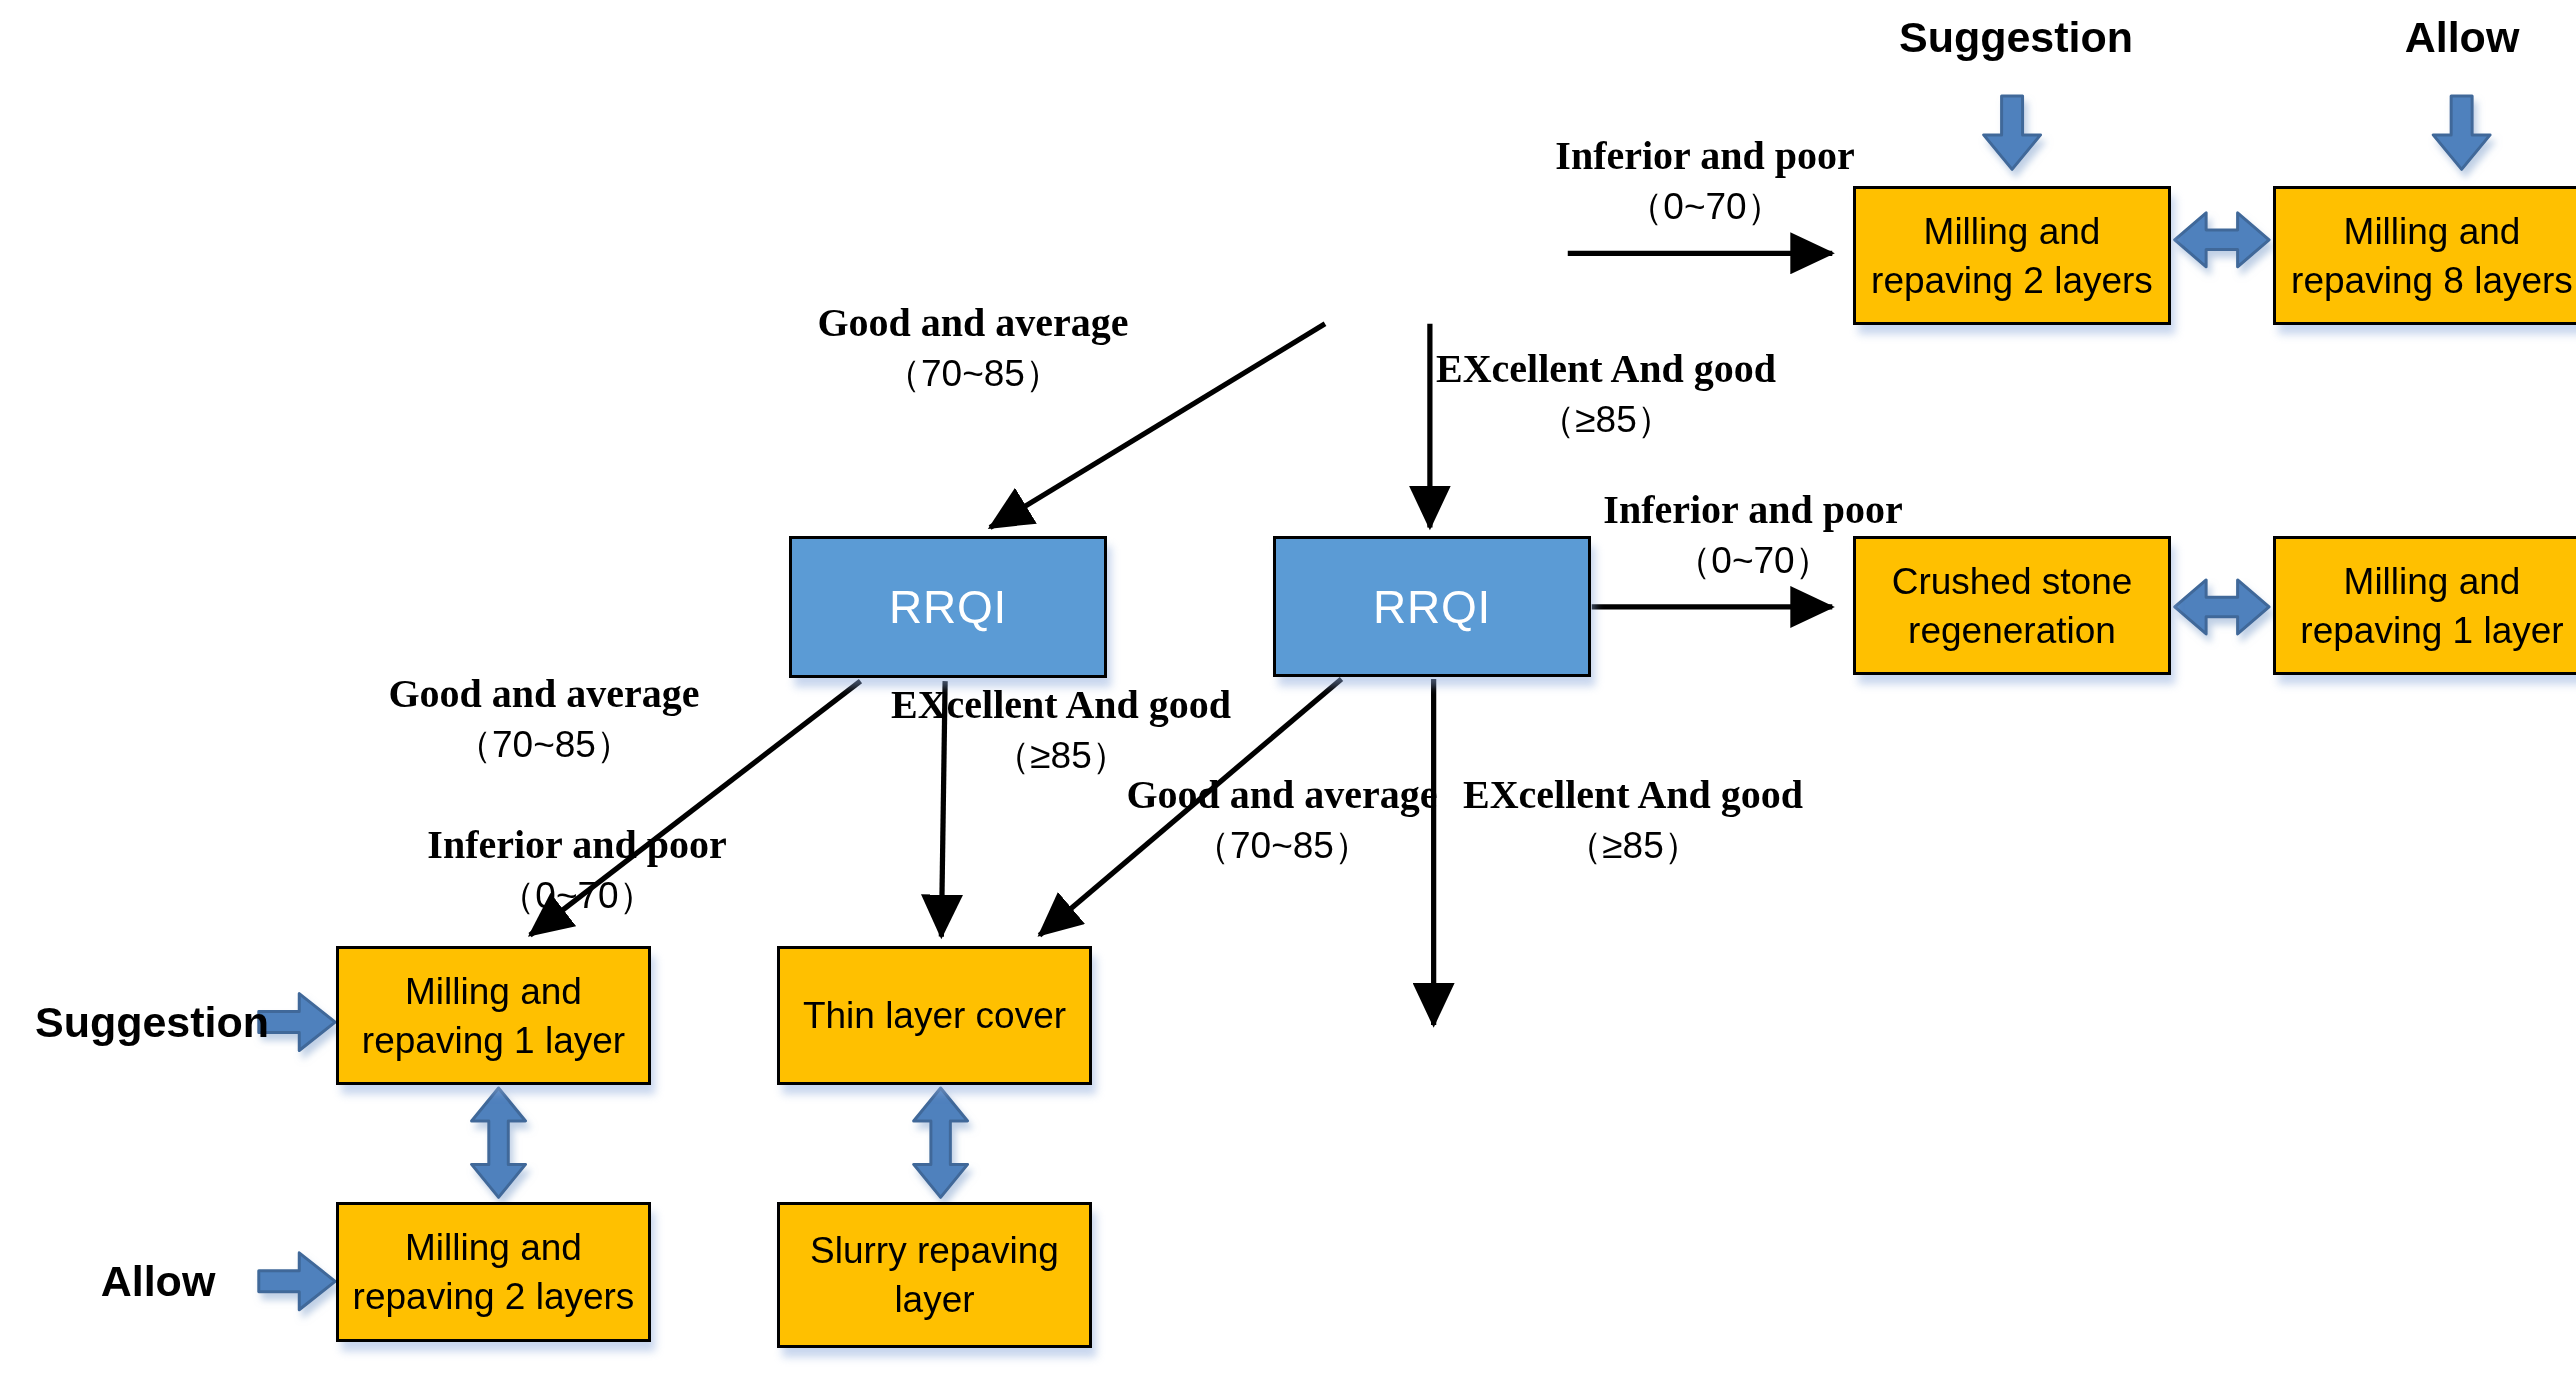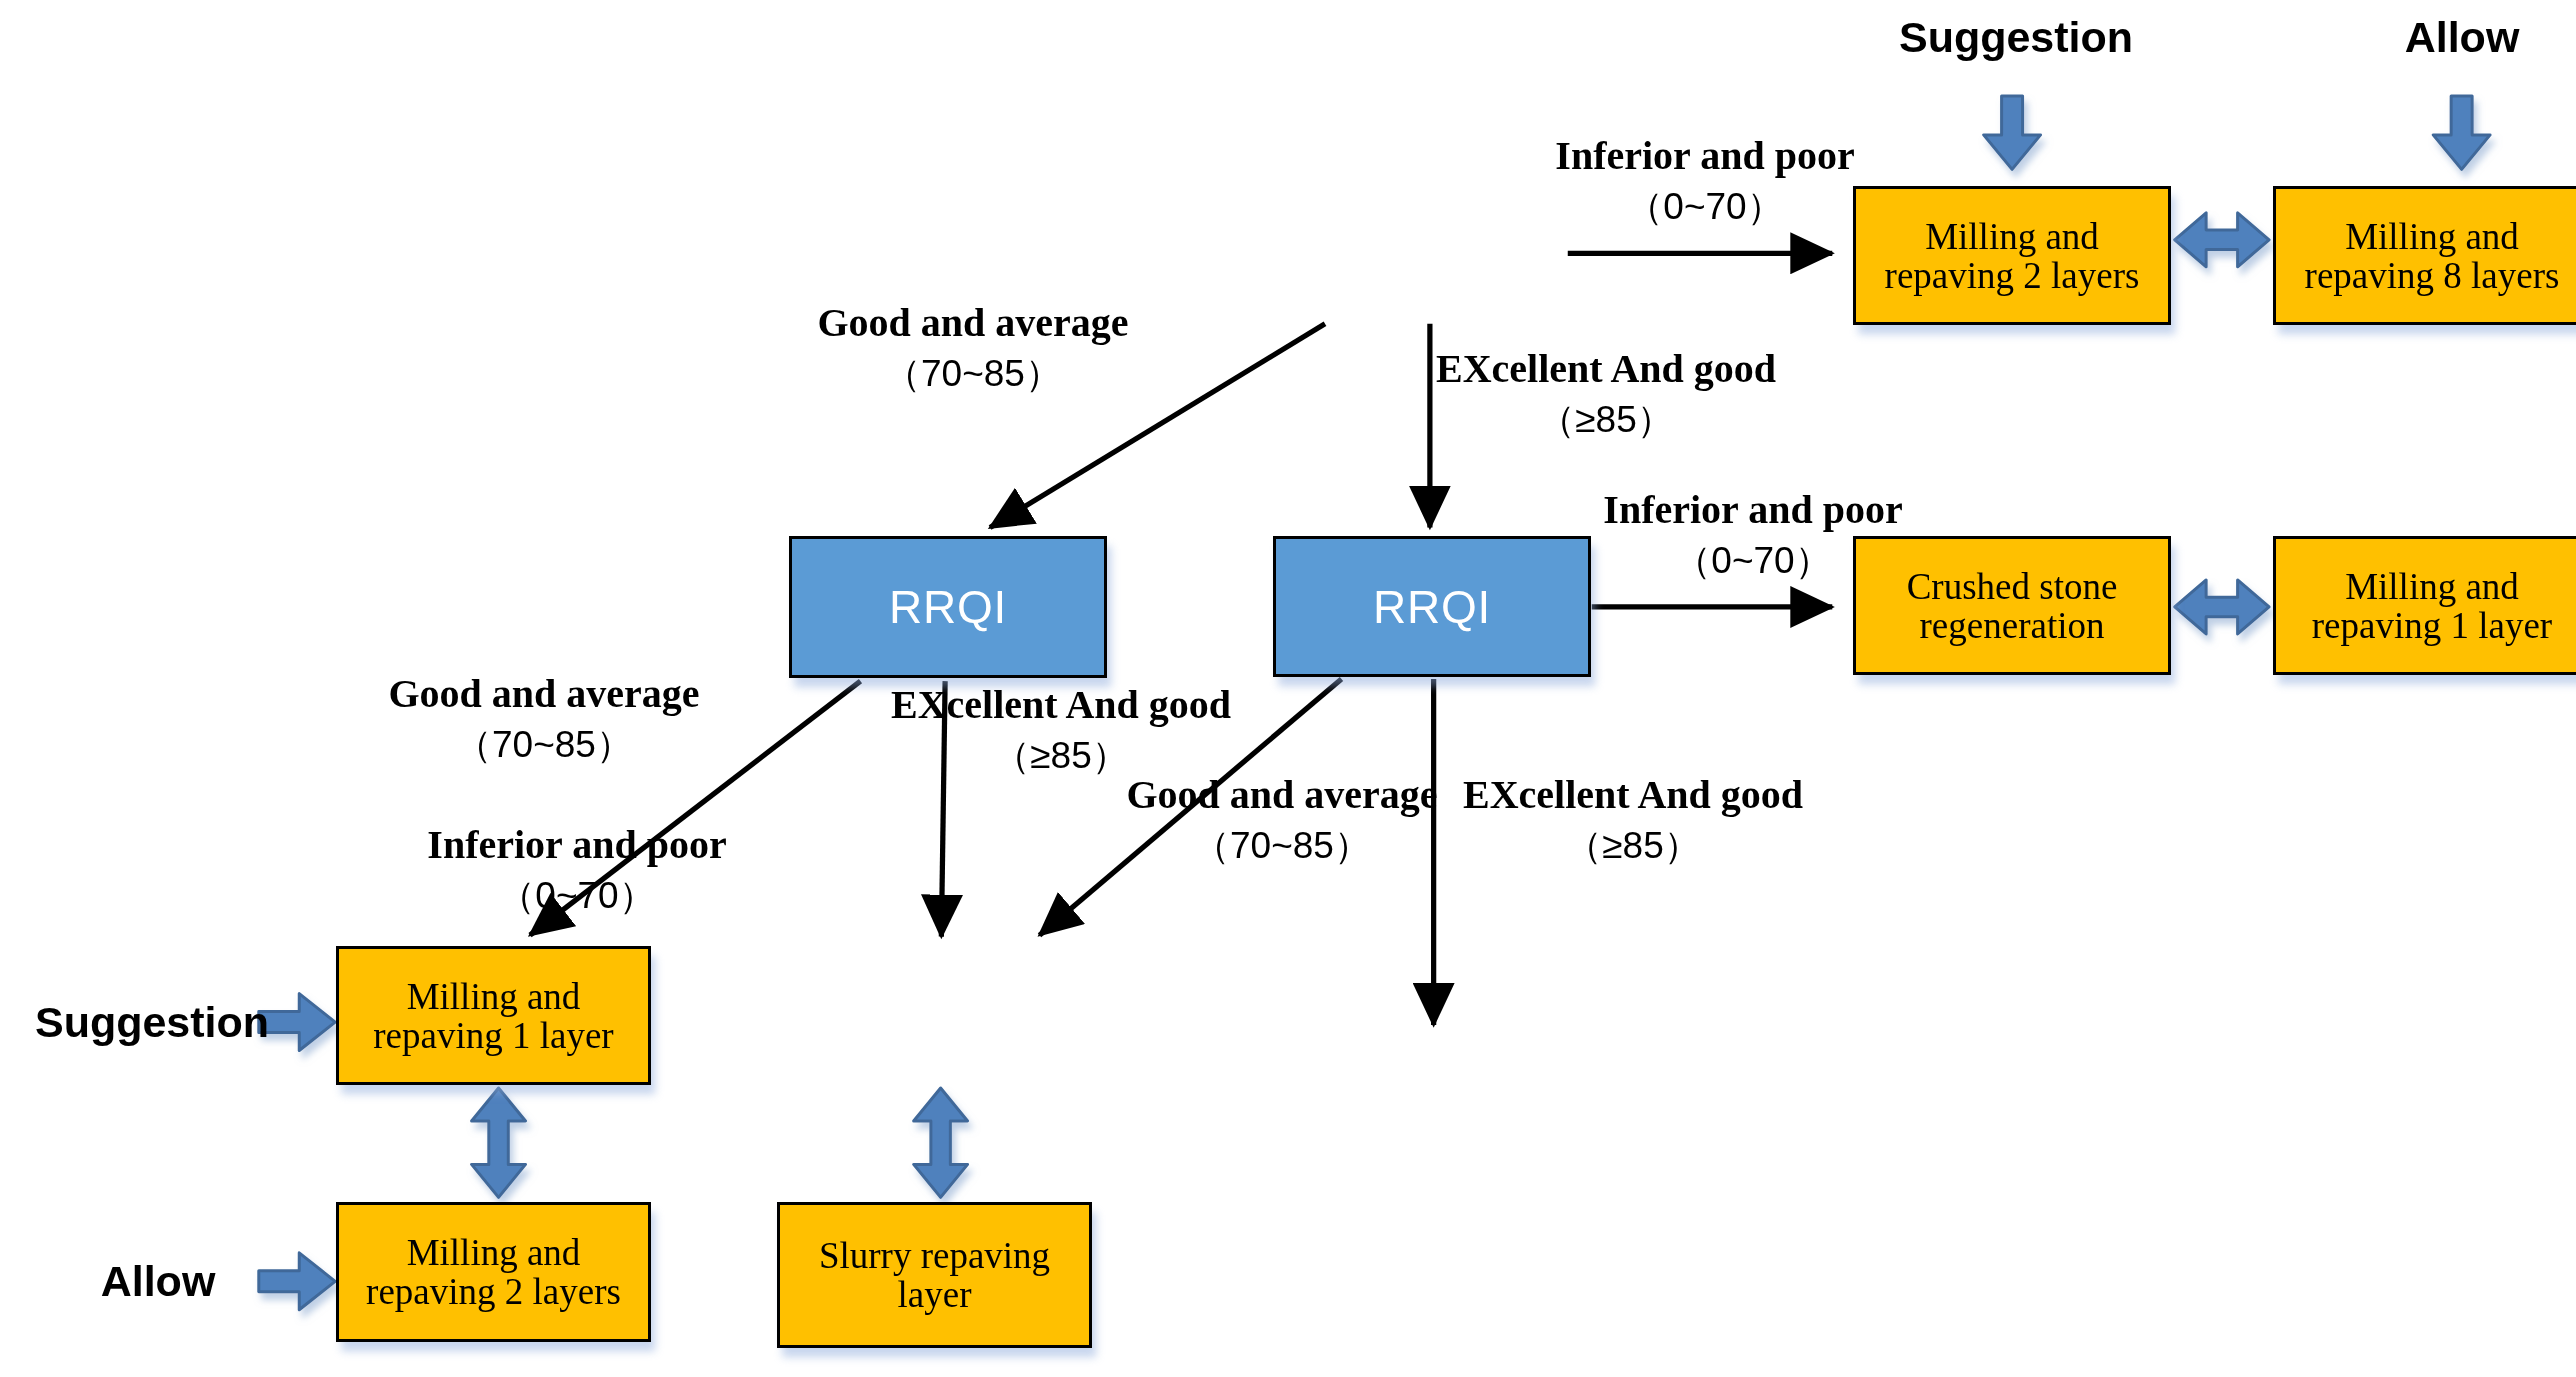--- a/index.html
+++ b/index.html
@@ -34,22 +34,22 @@
   .node.blue{
     background:var(--node-blue);
     border:3px solid var(--ink);
   }
   .node.orange{
     background:var(--node-orange);
     border:3.7px solid var(--ink);
   }
   .node-text{
     display:block;width:92%;
-    font-size:37px;line-height:39px;color:var(--ink);
-    font-family:Liberation Serif, serif;
+    font-size:37px;line-height:49px;color:var(--ink);
+    font-family:Liberation Sans, sans-serif;
   }
   .node.blue .node-text{
     font-family:"Liberation Sans", sans-serif;
     font-size:46px;line-height:52px;color:#ffffff;letter-spacing:0.7px;
   }
   .node.sans .node-text{
     font-family:"Liberation Sans", sans-serif;
     font-size:43px;line-height:61px;
   }
   .edge-label{
@@ -123,20 +123,23 @@
   </div>
   <div class="node orange" style="left:2239px;top:536px;width:318px;height:139px">
     <span class="node-text">Milling and repaving 1 layer</span>
   </div>
   <div class="node orange" style="left:302px;top:946px;width:315px;height:139px">
     <span class="node-text">Milling and repaving 1 layer</span>
   </div>
   <div class="node orange" style="left:302px;top:1202px;width:315px;height:140px">
     <span class="node-text">Milling and repaving 2 layers</span>
   </div>
+  <div class="node orange" style="left:743px;top:946px;width:315px;height:139px">
+    <span class="node-text">Thin layer cover</span>
+  </div>
   <div class="node orange" style="left:743px;top:1202px;width:315px;height:146px">
     <span class="node-text">Slurry repaving layer</span>
   </div>
 
   <div class="edge-label" style="left:1671px;top:130px">
     <div class="el-text">Inferior and poor</div>
     <div class="el-range">（0~70）</div>
   </div>
   <div class="edge-label" style="left:939px;top:297px">
     <div class="el-text">Good and average</div>

